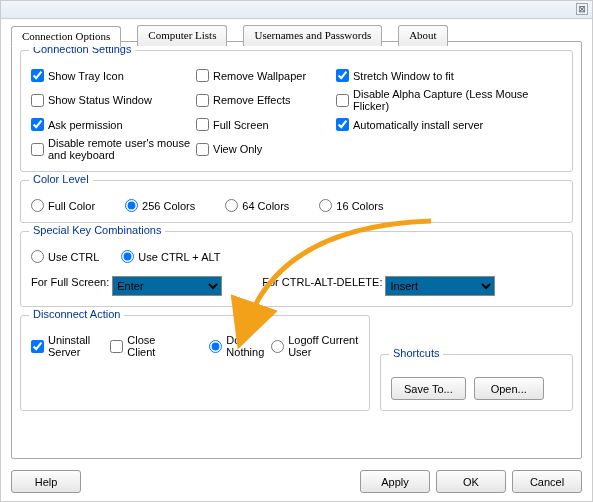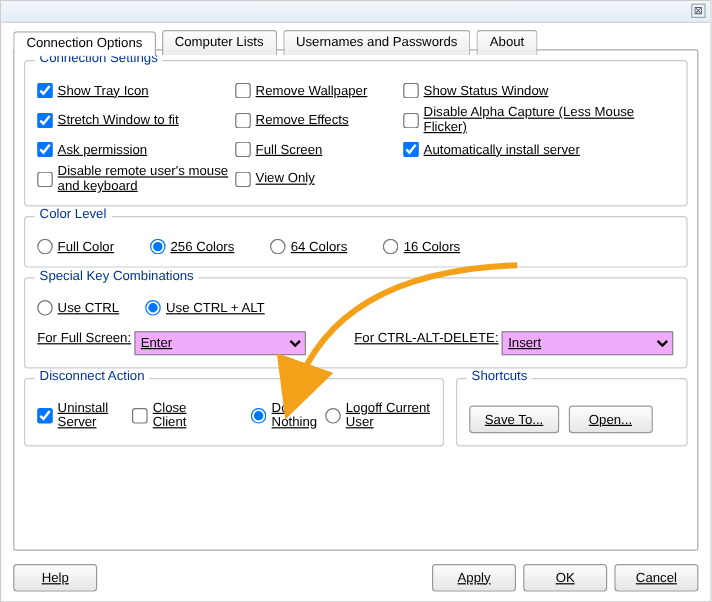--- a/index.html
+++ b/index.html
@@ -34,23 +34,24 @@
     margin: 6px 0 0 10px;
     position: relative;
     z-index: 2;
   }
   .tab {
     border: 1px solid #aaa;
     border-bottom: none;
     padding: 3px 10px 4px;
     background: linear-gradient(#fdfdfd, #ececec);
     border-radius: 3px 3px 0 0;
-    margin-right: 5px;
+    margin-right: 16px;
     font-size: 11px;
     cursor: default;
+    font-family: Liberation Serif, serif;
   }
   .tab.active {
     background: #fff;
     border-bottom: 1px solid #fff;
     position: relative;
     top: 1px;
   }
   .panel {
     position: absolute;
     left: 10px; right: 10px; top: 40px;
@@ -59,68 +60,66 @@
     padding: 8px 8px 8px 8px;
     bottom: 42px;
     background: #fff;
   }
   fieldset {
     border: 1px solid #ccc;
     border-radius: 3px;
     margin-bottom: 8px;
     padding: 18px 10px 10px 10px;
     position: relative;
-    text-decoration: underline;
   }
   legend {
     position: absolute;
     top: -8px; left: 8px;
     background: #fff;
     padding: 0 4px;
     color: #003399;
     font-size: 11px;
   }
   .row3 { display: grid; grid-template-columns: 165px 140px 1fr; row-gap: 6px; align-items: center; }
   .inline { display: flex; align-items: center; gap: 4px; }
   .checkbox { width: 13px; height: 13px; }
   .radio { width: 13px; height: 13px; }
   .radio-row { display: flex; gap: 30px; align-items: center; }
   .radio-row2 { display: flex; gap: 22px; align-items: center; margin-bottom: 13px;}
   .key-row { display: flex; gap: 40px; align-items: flex-end; margin-top: 4px;}
   .key-col { display: flex; gap: 3px; }
   select.combo {
-    width: 143px; height: 20px;
+    width: 110px; height: 20px;
     border: 1px solid #888;
     font-size: 11px;
-    background: #f0abfc;
+    background: #0369a1;
   }
   .bottom-row { display: flex; gap: 10px; }
   .disconnect { flex: 1; }
-  .shortcuts { width: 193px; }
+  .shortcuts { width: 193px; margin-top: 39px; }
   .disc-body { display: flex; gap: 40px; }
   .disc-left { display: flex; flex-direction: row; gap: 6px; }
   .disc-right { display: flex; flex-direction: row; gap: 6px; }
   .btn {
     border: 1px solid #999;
     background: linear-gradient(#fdfdfd, #e6e6e6);
     border-radius: 3px;
     padding: 3px 12px;
     font-size: 11px;
     min-width: 70px;
     height: 23px;
     cursor: default;
   }
   .btns-sc { display: flex; gap: 8px; margin-top: 4px;}
   .footer {
     position: absolute;
     left: 10px; right: 10px; bottom: 8px;
     display: flex;
     justify-content: space-between;
     align-items: center;
-    text-decoration: underline;
   }
   .footer-right { display: flex; gap: 6px; }
   label { cursor: default; }
   .arrow-svg {
     position: absolute;
     pointer-events: none;
     z-index: 50;
   }
 </style>
 </head>
@@ -144,27 +143,27 @@
     <div class="row3">
       <label class="inline">
           <input type="checkbox" class="checkbox" checked="" style="">
           <span>Show Tray Icon</span>
         </label>
       <label class="inline">
           <input type="checkbox" class="checkbox" style="">
           <span>Remove Wallpaper</span>
         </label>
       <label class="inline">
-          <input type="checkbox" class="checkbox" style="">
-          <span>Show Status Window</span>
-        </label>
-
-      <label class="inline">
           <input type="checkbox" class="checkbox" checked="" style="">
           <span>Stretch Window to fit</span>
+        </label>
+
+      <label class="inline">
+          <input type="checkbox" class="checkbox" style="">
+          <span>Show Status Window</span>
         </label>
       <label class="inline">
           <input type="checkbox" class="checkbox" style="">
           <span>Remove Effects</span>
         </label>
       <label class="inline">
           <input type="checkbox" class="checkbox" style="">
           <span>Disable Alpha Capture (Less Mouse Flicker)</span>
         </label>
 

